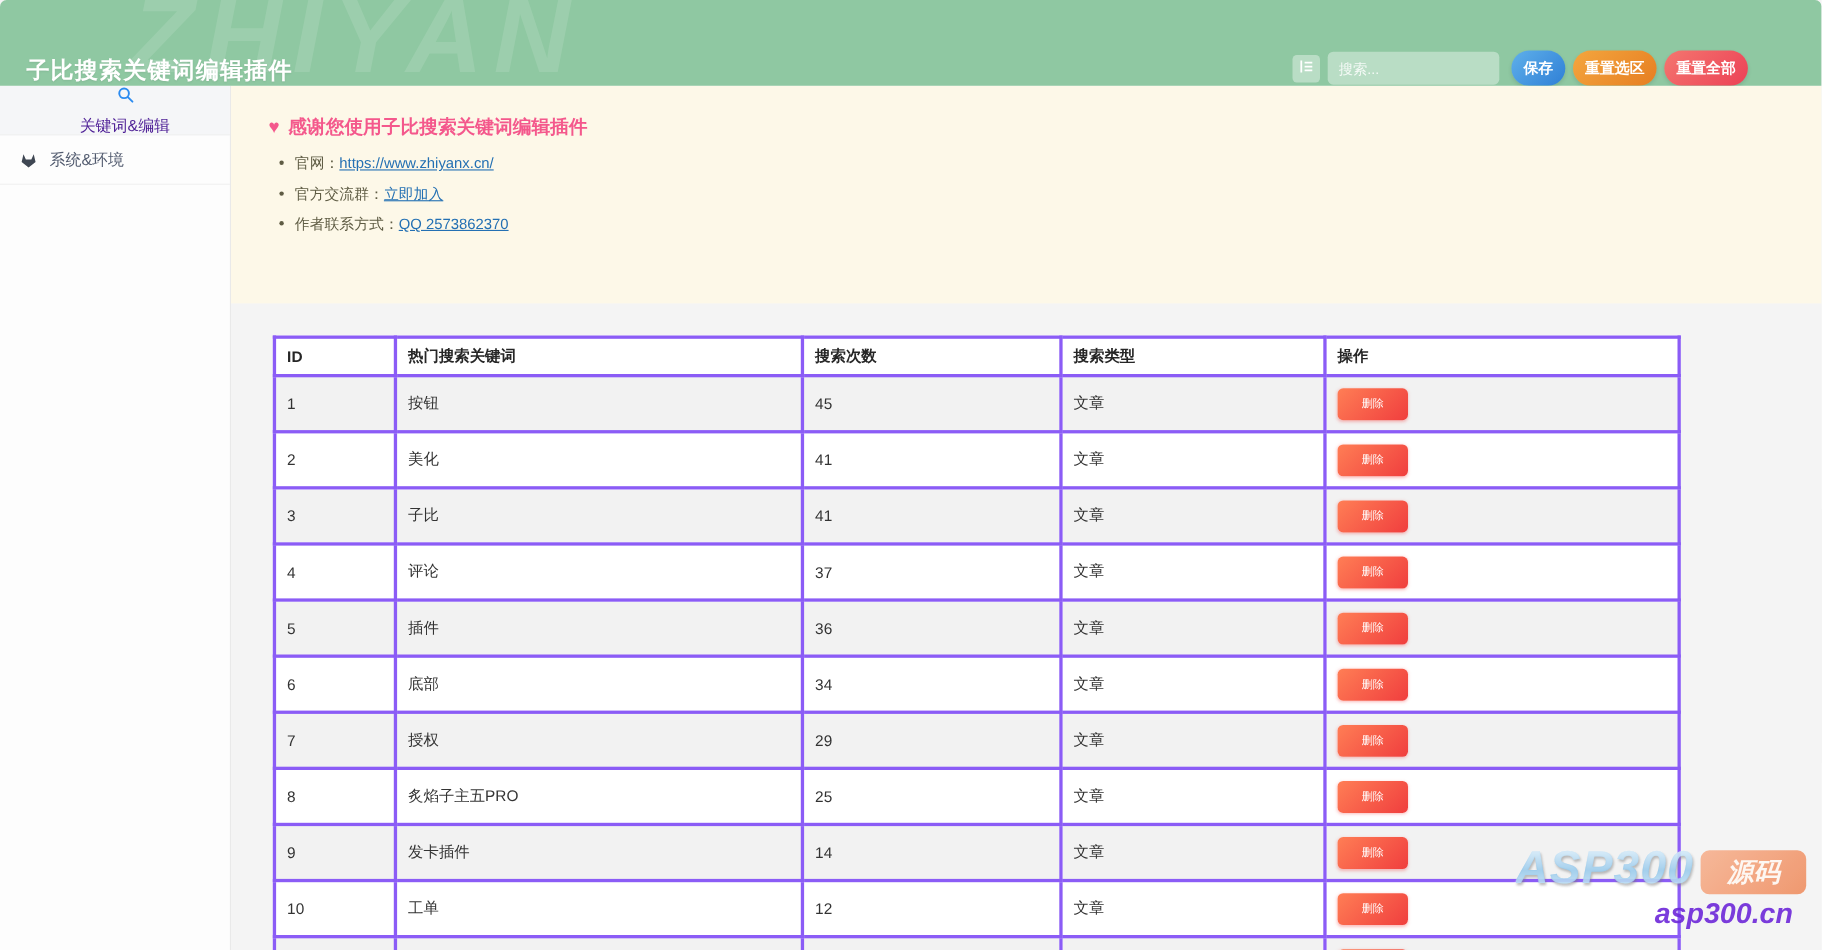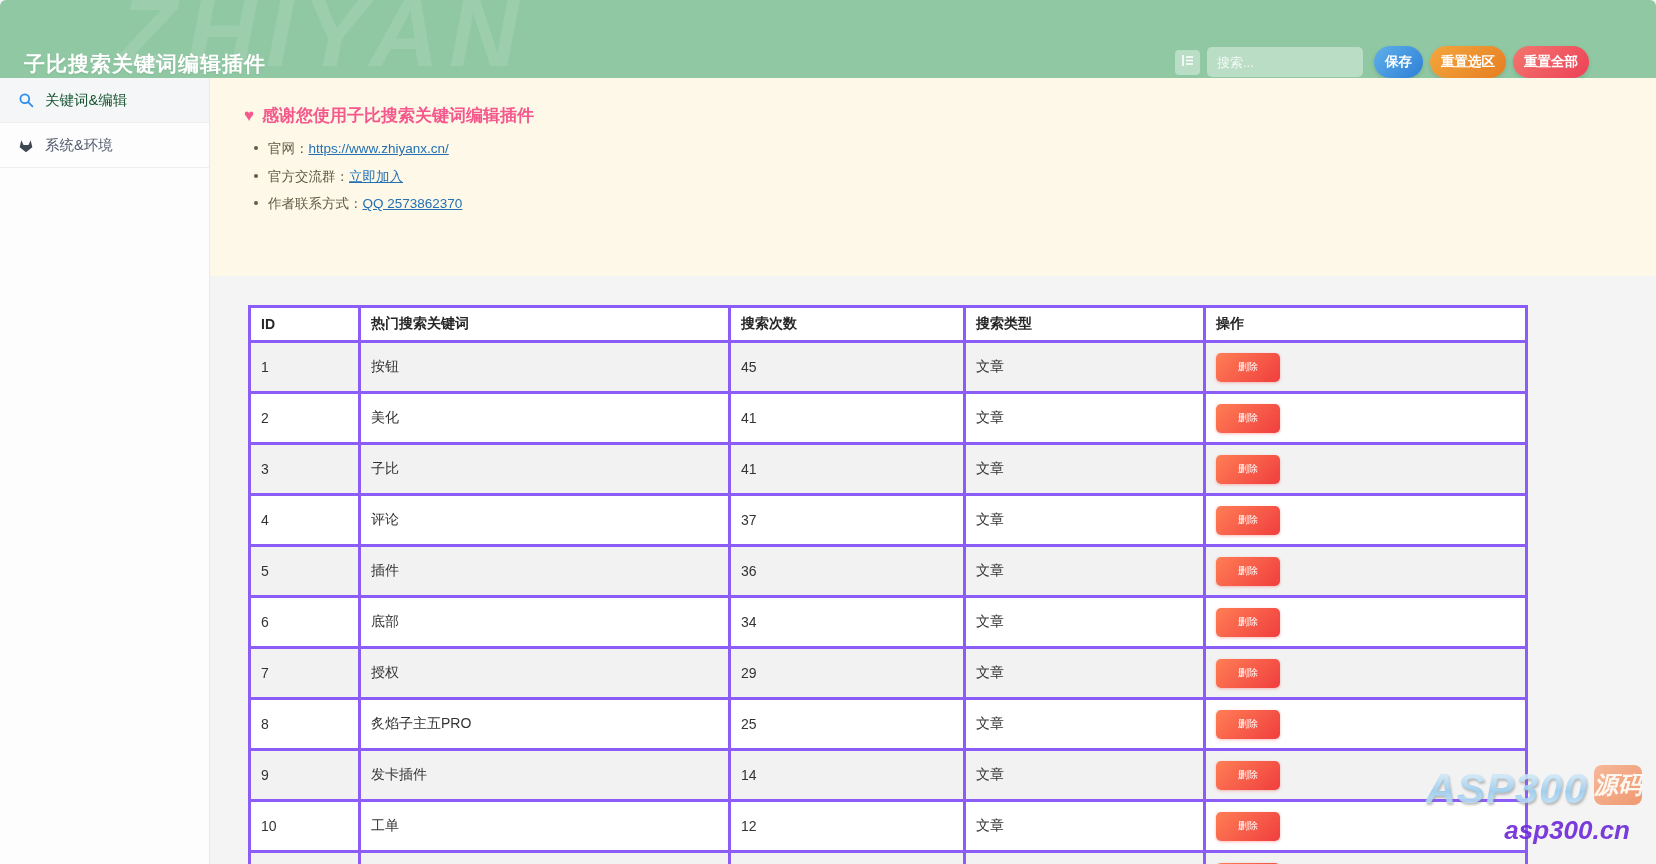--- a/index.html
+++ b/index.html
@@ -93,21 +93,21 @@
     height: 45px;
     display: flex;
     align-items: center;
     gap: 11px;
     padding-left: 18px;
     font-size: 14.5px;
     color: #515a6e;
     border-bottom: 1px solid #f0f0f0;
     cursor: pointer;
   }
-  .side-item.active { color: #14532d; background: #f5f6f8; }
+  .side-item.active { color: #4c1d95; background: #f5f6f8; flex-direction: column; }
   .side-item .icn { display: flex; align-items: center; }
 
   
   .main { flex: 1; display: flex; flex-direction: column; min-width: 0; }
 
   .notice {
     background: #fdf8e8;
     height: 198px;
     padding: 26px 40px 0 34px;
     flex-shrink: 0;
@@ -181,40 +181,40 @@
 
   
   .asp-watermark {
     position: absolute;
     right: 14px; bottom: 18px;
     text-align: right;
     pointer-events: none;
     opacity: 0.9;
     z-index: 50;
   }
-  .asp-row { display: flex; align-items: flex-start; justify-content: flex-end; gap: 6px; }
+  .asp-row { display: flex; align-items: flex-end; justify-content: flex-end; gap: 6px; }
   .asp-brand {
     font-size: 42px;
     font-weight: 900;
     font-style: italic;
     background: linear-gradient(180deg, #cfe9fb 10%, #5aaae0 55%, #bfe2f8 100%);
     -webkit-background-clip: text;
     background-clip: text;
     color: transparent;
     text-shadow: 0 0 1px rgba(255,255,255,0.4);
     filter: drop-shadow(1px 2px 1px rgba(120,120,120,0.55));
     letter-spacing: 1px;
   }
   .asp-badge {
     background: linear-gradient(135deg, #f7b290, #ef8f62);
     color: #fff8f2;
     font-size: 24px;
     font-weight: 800;
     font-style: italic;
-    padding: 4px 0;
+    padding: 4px 24px;
     border-radius: 8px;
   }
   .asp-domain {
     font-size: 26px;
     font-weight: 700;
     font-style: italic;
     color: #6d28d9;
     margin-top: 2px;
     margin-right: 12px;
   }

